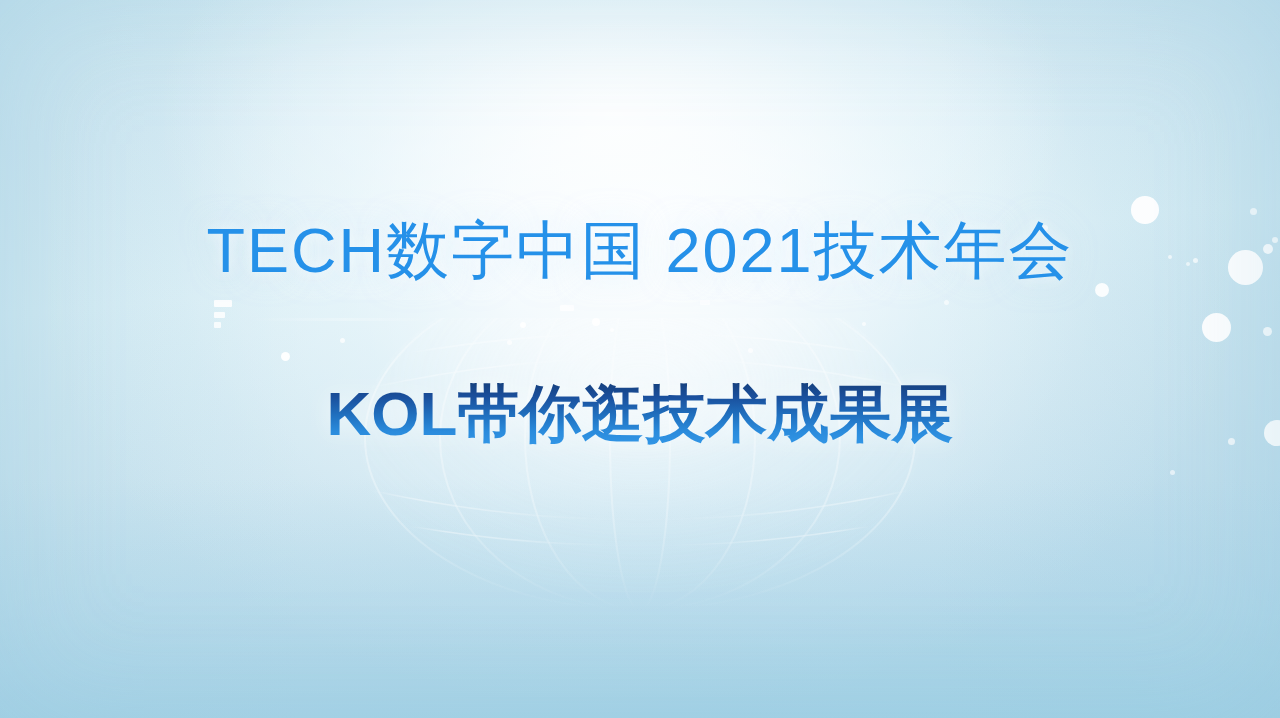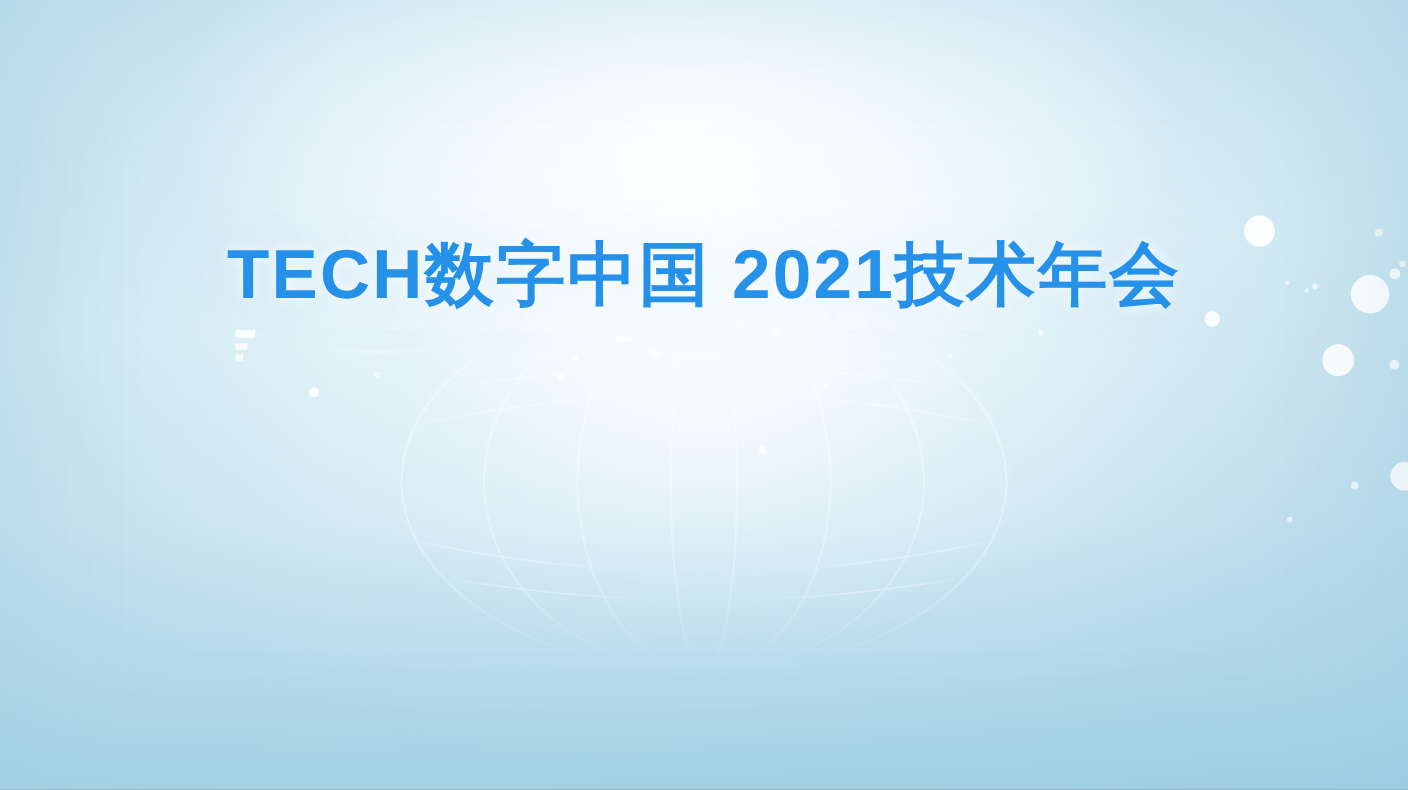--- a/index.html
+++ b/index.html
@@ -120,21 +120,21 @@
     align-items: center;
   }
 
   .title-main {
     position: absolute;
     top: 219px;
     left: 0; right: 0;
     text-align: center;
     font-size: 63px;
     line-height: 1;
-    font-weight: 700;
+    font-weight: 400;
     letter-spacing: 2px;
     color: #2591e9;
     white-space: nowrap;
     text-shadow:
        0 0 14px rgba(255,255,255,0.75),
        0 0 30px rgba(200,232,252,0.55);
   }
 
   .title-sub {
     position: absolute;
@@ -245,16 +245,17 @@
     <div class="bokeh" style="left:1186px; top:262px; width:4px;  height:4px;  opacity:.60;"></div>
     <div class="bokeh" style="left:1264px; top:420px; width:26px; height:26px; opacity:.92; filter:blur(.6px);"></div>
     <div class="bokeh" style="left:1095px; top:283px; width:14px; height:14px; opacity:.88;"></div>
     <div class="bokeh" style="left:1228px; top:438px; width:7px;  height:7px;  opacity:.70;"></div>
     <div class="bokeh" style="left:1170px; top:470px; width:5px;  height:5px;  opacity:.60;"></div>
     <div class="bokeh" style="left:1042px; top:225px; width:6px;  height:6px;  opacity:.60;"></div>
   </div>
 
   <div class="text-layer">
     <div class="title-main">TECH数字中国 2021技术年会</div>
+    <div class="title-sub">KOL带你逛技术成果展</div>
   </div>
 
   <div class="vignette"></div>
 </div>
 
 </body></html>

